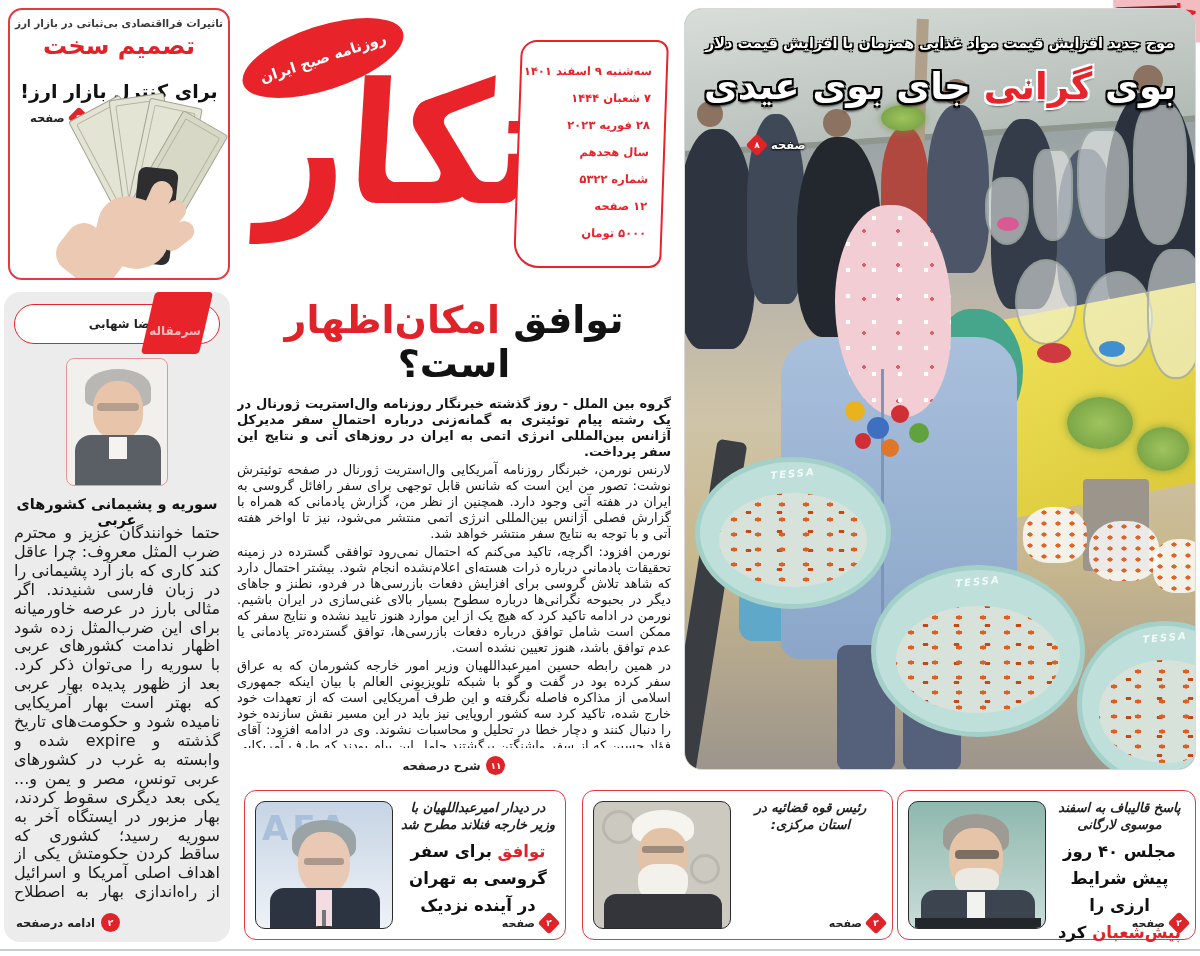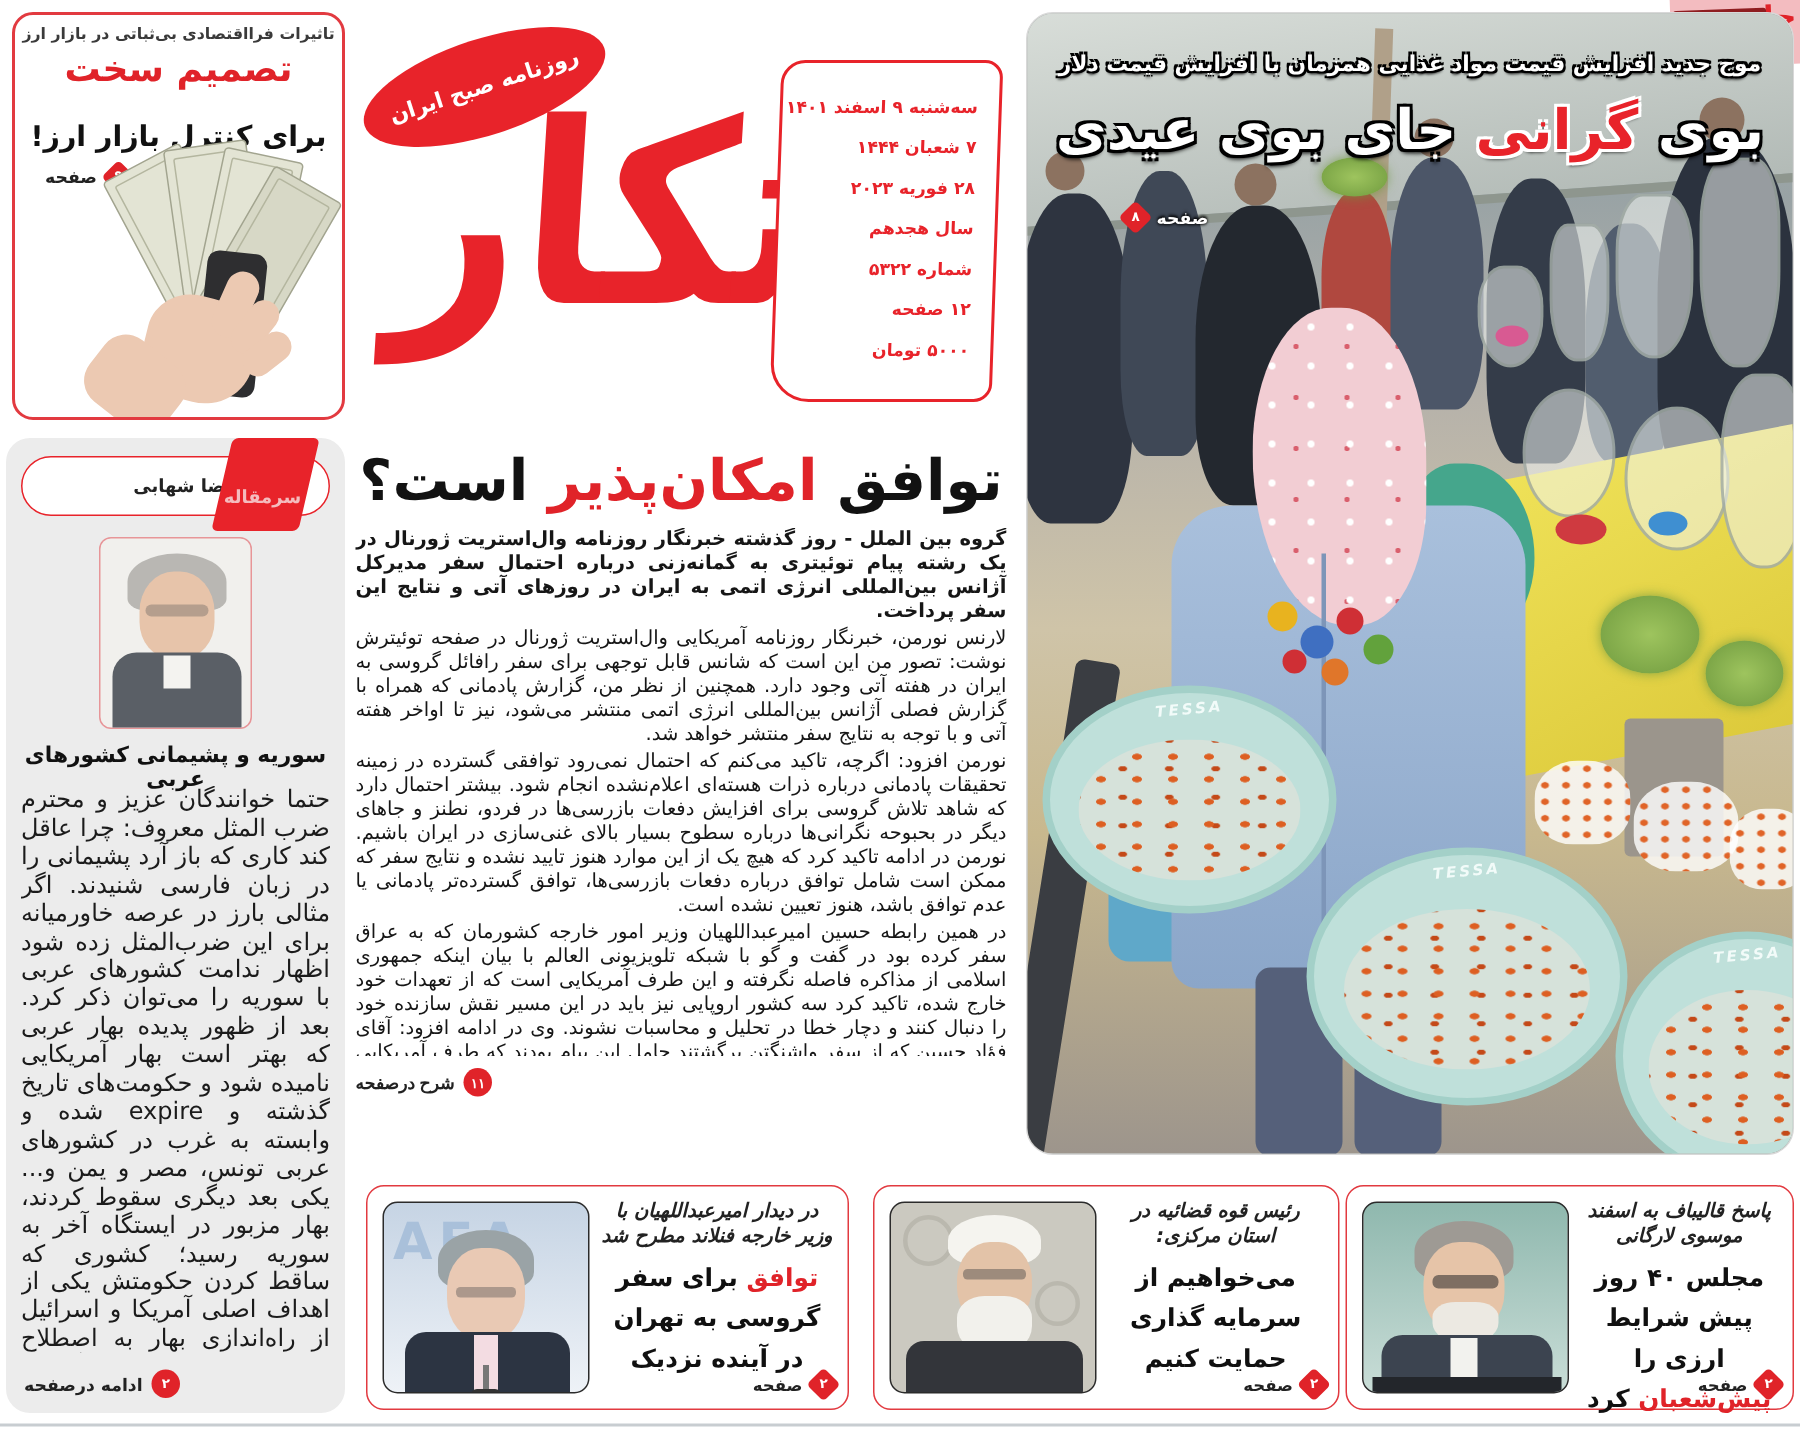--- a/index.html
+++ b/index.html
@@ -71,21 +71,21 @@
   .bag{background:rgba(255,255,255,.8);border-radius:45% 45% 40% 40%;z-index:9;
     background-image:radial-gradient(#e06428 2.4px,transparent 2.9px);background-size:14px 11px;}
   
   #main-article{left:237px;top:292px;width:434px;height:488px;direction:rtl;}
   #main-article .kicker{text-align:center;font-size:15px;font-weight:bold;color:#111;}
   #main-article h1{margin:6px 0 10px;text-align:center;font-size:38px;font-weight:800;color:#121212;letter-spacing:-1px;}
   #main-article h1 .seg-red{color:#e02329;}
   #main-article .body{height:352px;overflow:hidden;text-align:justify;font-size:13px;line-height:16px;color:#161616;}
   #main-article .body p{margin:0 0 2px;}
   #main-article .body p.lead{font-weight:bold;}
-  #main-article .marker-row{margin-top:8px;direction:ltr;justify-content:flex-start;font-family:Liberation Serif, serif;}
+  #main-article .marker-row{margin-top:8px;direction:ltr;justify-content:center;}
   
   #editorial{left:4px;top:292px;width:226px;height:650px;background:#ececec;border-radius:16px;direction:rtl;overflow:hidden;}
   #ed-pill{position:absolute;left:10px;top:12px;width:206px;height:40px;background:#fff;border:1.5px solid #e8232a;border-radius:22px;display:flex;align-items:center;justify-content:center;}
   #ed-pill span{font-size:12px;font-weight:bold;color:#222;padding-left:56px;}
   #ed-ribbon{position:absolute;right:24px;top:0px;width:58px;height:62px;background:#e8232a;transform:skewX(-13deg);border-radius:4px;display:flex;align-items:flex-end;justify-content:center;z-index:5;}
   #ed-ribbon span{color:#f4bcbe;font-size:12px;font-weight:bold;transform:skewX(13deg);margin-bottom:16px;}
   #ed-photo{position:absolute;left:62px;top:66px;width:102px;height:128px;border:1.5px solid #e79598;border-radius:8px;background:#f1f0ed;overflow:hidden;}
   #ed-photo i{position:absolute;display:block;}
   #ed-title{position:absolute;top:204px;left:0;right:0;text-align:center;font-size:14.5px;font-weight:800;color:#111;}
   #ed-body{position:absolute;top:232px;left:10px;right:10px;height:378px;overflow:hidden;text-align:justify;font-size:16px;line-height:18.9px;color:#1b1b1b;}
@@ -226,21 +226,21 @@
     <div id="ph-headline" class="rtl"><span>بوی </span><span class="seg-red">گرانی</span><span> جای بوی عیدی</span></div>
     <div id="ph-badge">
       <span class="diamond">
           <b>۸</b>
         </span>
       <span class="word">صفحه</span>
     </div>
   </div>
 
   <div id="main-article" class="abs">
-    <h1><span>توافق </span><span class="seg-red">امکان‌پذیر</span><span> است؟</span></h1>
+    <h1><span>توافق </span><span class="seg-red">امکان‌اظهار</span><span> است؟</span></h1>
     <div class="body">
       <p class="lead">گروه بین الملل - روز گذشته خبرنگار روزنامه وال‌استریت ژورنال در یک رشته پیام توئیتری به گمانه‌زنی درباره احتمال سفر مدیرکل آژانس بین‌المللی انرژی اتمی به ایران در روزهای آتی و نتایج این سفر پرداخت.</p>
       <p>لارنس نورمن، خبرنگار روزنامه آمریکایی وال‌استریت ژورنال در صفحه توئیترش نوشت: تصور من این است که شانس قابل توجهی برای سفر رافائل گروسی به ایران در هفته آتی وجود دارد. همچنین از نظر من، گزارش پادمانی که همراه با گزارش فصلی آژانس بین‌المللی انرژی اتمی منتشر می‌شود، نیز تا اواخر هفته آتی و با توجه به نتایج سفر منتشر خواهد شد.</p>
       <p>نورمن افزود: اگرچه، تاکید می‌کنم که احتمال نمی‌رود توافقی گسترده در زمینه تحقیقات پادمانی درباره ذرات هسته‌ای اعلام‌نشده انجام شود. بیشتر احتمال دارد که شاهد تلاش گروسی برای افزایش دفعات بازرسی‌ها در فردو، نطنز و جاهای دیگر در بحبوحه نگرانی‌ها درباره سطوح بسیار بالای غنی‌سازی در ایران باشیم. نورمن در ادامه تاکید کرد که هیچ یک از این موارد هنوز تایید نشده و نتایج سفر که ممکن است شامل توافق درباره دفعات بازرسی‌ها، توافق گسترده‌تر پادمانی یا عدم توافق باشد، هنوز تعیین نشده است.</p>
       <p>در همین رابطه حسین امیرعبداللهیان وزیر امور خارجه کشورمان که به عراق سفر کرده بود در گفت و گو با شبکه تلویزیونی العالم با بیان اینکه جمهوری اسلامی از مذاکره فاصله نگرفته و این طرف آمریکایی است که از تعهدات خود خارج شده، تاکید کرد سه کشور اروپایی نیز باید در این مسیر نقش سازنده خود را دنبال کنند و دچار خطا در تحلیل و محاسبات نشوند. وی در ادامه افزود: آقای فؤاد حسین که از سفر واشنگتن برگشتند حامل این پیام بودند که طرف آمریکایی برای جمع‌بندی توافق آمادگی دارد، ما نیز همواره از مسیر دیپلماسی و مذاکره استقبال کرده‌ایم و از مذاکره فاصله نگرفته‌ایم.</p>
     </div>
     <div class="marker-row">
       <span>شرح درصفحه</span>
       <span class="circle-badge">۱۱</span>
     </div>
@@ -299,21 +299,20 @@
       <i style="left:8px;top:8px;width:34px;height:34px;border:3px solid #bab8ae;border-radius:50%;"></i>
       <i style="left:96px;top:52px;width:30px;height:30px;border:3px solid #bab8ae;border-radius:50%;"></i>
       <i style="left:38px;top:8px;width:62px;height:34px;background:#f5f4ef;border-radius:50% 50% 35% 35%;"></i>
       <i style="left:44px;top:26px;width:50px;height:58px;background:#e3c3a8;border-radius:44% 44% 48% 48%;"></i>
       <i style="left:48px;top:44px;width:42px;height:7px;background:rgba(70,70,70,.45);border-radius:3px;"></i>
       <i style="left:44px;top:62px;width:50px;height:40px;background:#f2f1ec;border-radius:40% 40% 55% 55%;"></i>
       <i style="left:10px;top:92px;width:118px;height:36px;background:#33353a;border-radius:12px 12px 0 0;"></i>
     </div>
     <div class="txt">
       <div class="kicker">رئیس قوه قضائیه در استان مرکزی:</div>
-      <h2><span>می‌خواهیم از سرمایه گذاری حمایت کنیم</span></h2>
     </div>
     <div class="marker-row">
       <span>صفحه</span>
       <span class="diamond">
           <b>۲</b>
         </span>
     </div>
   </div>
 
   <div id="box-3" class="abs news-box">

